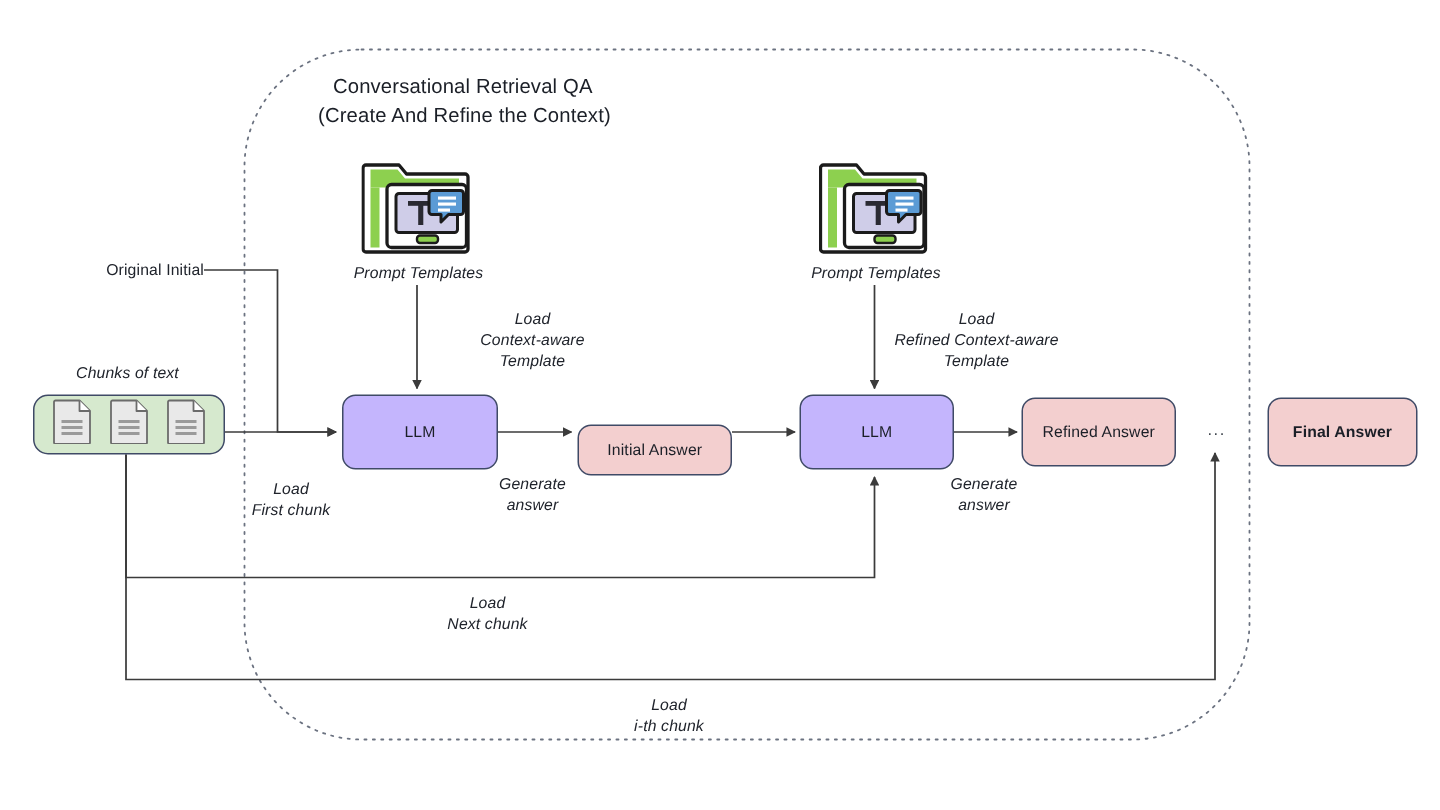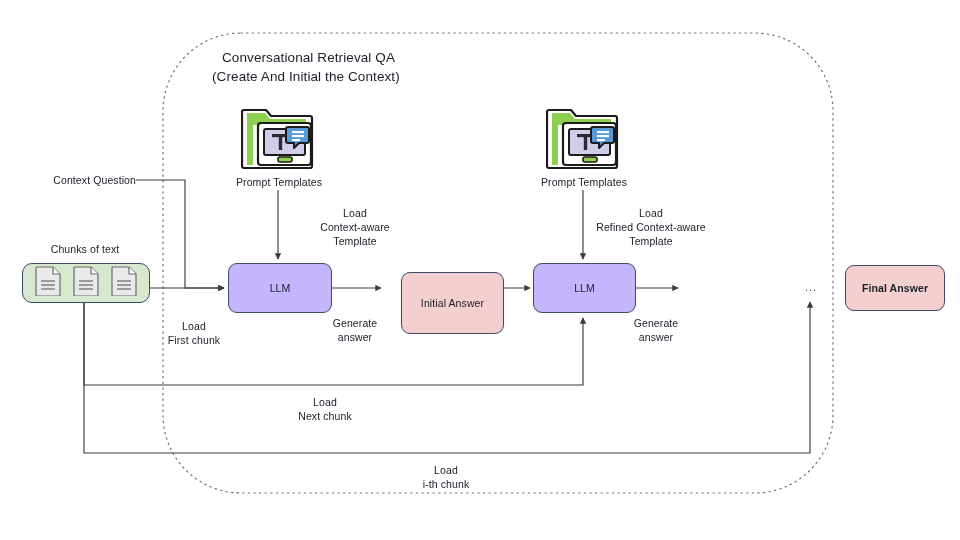--- a/index.html
+++ b/index.html
@@ -29,21 +29,21 @@
     overflow: visible;
   }
   .lbl {
     position: absolute;
     font-size: 10.5px;
     line-height: 14px;
     color: #20242c;
     white-space: pre;
     letter-spacing: .1px;
   }
-  .lbl.center { text-align: center; }
+  .lbl.center { text-align: center; font-style: italic; }
   .lbl.right  { text-align: right; }
 
   .title {
     position: absolute;
     font-size: 13.5px;
     line-height: 19px;
     color: #1b1f27;
     white-space: pre;
     letter-spacing: .1px;
   }
@@ -114,21 +114,21 @@
       <path d="M 636 288 L 678 288" marker-end="url(#arrow)"></path>
 
       <path d="M 84 303 L 84 385 L 583 385 L 583 318" marker-end="url(#arrow)"></path>
 
       <path d="M 84 303 L 84 453 L 810 453 L 810 302" marker-end="url(#arrow)"></path>
 
     </g>
   </svg>
 
   <div class="title" style="left:222px; top:48px;">Conversational Retrieval QA</div>
-  <div class="title" style="left:212px; top:67px;">(Create And Initial the Context)</div>
+  <div class="title" style="left:212px; top:67px;">(Create And Refine the Context)</div>
 
   <div class="tpl-icon" style="left:241px; top:104px; width:76px; height:70px;">
     <svg width="76" height="70" viewBox="0 0 76 70" xmlns="http://www.w3.org/2000/svg">
 
       <path d="M3 6 h22 l5 6 h39 a2 2 0 0 1 2 2 v48 a2 2 0 0 1 -2 2 h-66 a2 2 0 0 1 -2 -2 v-54 a2 2 0 0 1 2 -2 z" fill="#ffffff" stroke="#1b1b1b" stroke-width="2.2" stroke-linejoin="round"></path>
       <path d="M6 9 h18 l5 6 h36 v6 h-59 z" fill="#8dd04f"></path>
       <rect x="6" y="21" width="6" height="40" fill="#8dd04f"></rect>
 
       <rect x="17" y="19" width="53" height="42" rx="3" fill="#ffffff" stroke="#1b1b1b" stroke-width="2.2"></rect>
 
@@ -166,21 +166,21 @@
       <path d="M47 23 h19 a2 2 0 0 1 2 2 v12 a2 2 0 0 1 -2 2 h-8 l-5 5 v-5 h-6 a2 2 0 0 1 -2 -2 v-12 a2 2 0 0 1 2 -2 z" fill="#5b9bd5" stroke="#1b1b1b" stroke-width="2" stroke-linejoin="round"></path>
       <g fill="#ffffff">
         <rect x="51" y="27" width="12" height="2.1"></rect>
         <rect x="51" y="31" width="12" height="2.1"></rect>
         <rect x="51" y="35" width="8" height="2.1"></rect>
       </g>
     </svg>
   </div>
   <div class="lbl center" style="left:514px; top:175px; width:140px;">Prompt Templates</div>
 
-  <div class="lbl right" style="left:6px; top:173px; width:130px;">Context Question</div>
+  <div class="lbl right" style="left:6px; top:173px; width:130px;">Original Initial</div>
 
   <div class="lbl center" style="left:6px; top:242px; width:158px;">Chunks of text</div>
 
   <div class="chunkbox" style="left:22px; top:263px; width:128px; height:40px;">
     <span>
       <svg width="26" height="30" viewBox="0 0 26 30" xmlns="http://www.w3.org/2000/svg">
         <path d="M2 1 h16 l7 7 v21 a1 1 0 0 1 -1 1 h-22 a1 1 0 0 1 -1 -1 v-27 a1 1 0 0 1 1 -1 z" fill="#e9e9e9" stroke="#6b6b6b" stroke-width="1.2" stroke-linejoin="round"></path>
         <path d="M18 1 v7 h7" fill="#ffffff" stroke="#6b6b6b" stroke-width="1.2" stroke-linejoin="round"></path>
         <g fill="#9a9a9a">
           <rect x="6" y="14" width="14" height="2"></rect>
@@ -208,24 +208,25 @@
           <rect x="6" y="14" width="14" height="2"></rect>
           <rect x="6" y="18" width="14" height="2"></rect>
           <rect x="6" y="22" width="14" height="2"></rect>
         </g>
       </svg>
     </span>
   </div>
 
   <div class="node green" style="left:228px; top:263px; width:104px; height:50px;">LLM</div>
 
-  <div class="node pink" style="left:385px; top:272px; width:103px; height:62px;margin-left:16px;">Initial Answer</div>
+  <div class="node pink" style="left:385px; top:283px; width:103px; height:34px;">Initial Answer</div>
 
   <div class="node green" style="left:533px; top:263px; width:103px; height:50px;">LLM</div>
 
+  <div class="node pink" style="left:681px; top:265px; width:103px; height:46px;">Refined Answer</div>
 
   <div class="node pink" style="left:845px; top:265px; width:100px; height:46px;font-weight:bold;">Final Answer</div>
 
   <div class="ellipsis" style="left:805px; top:281px;">...</div>
 
   <div class="lbl center" style="left:293px; top:206px; width:124px;">Load<br>Context-aware<br>Template</div>
 
   <div class="lbl center" style="left:571px; top:206px; width:160px;">Load<br>Refined Context-aware<br>Template</div>
 
   <div class="lbl center" style="left:152px; top:319px; width:84px;">Load<br>First chunk</div>

